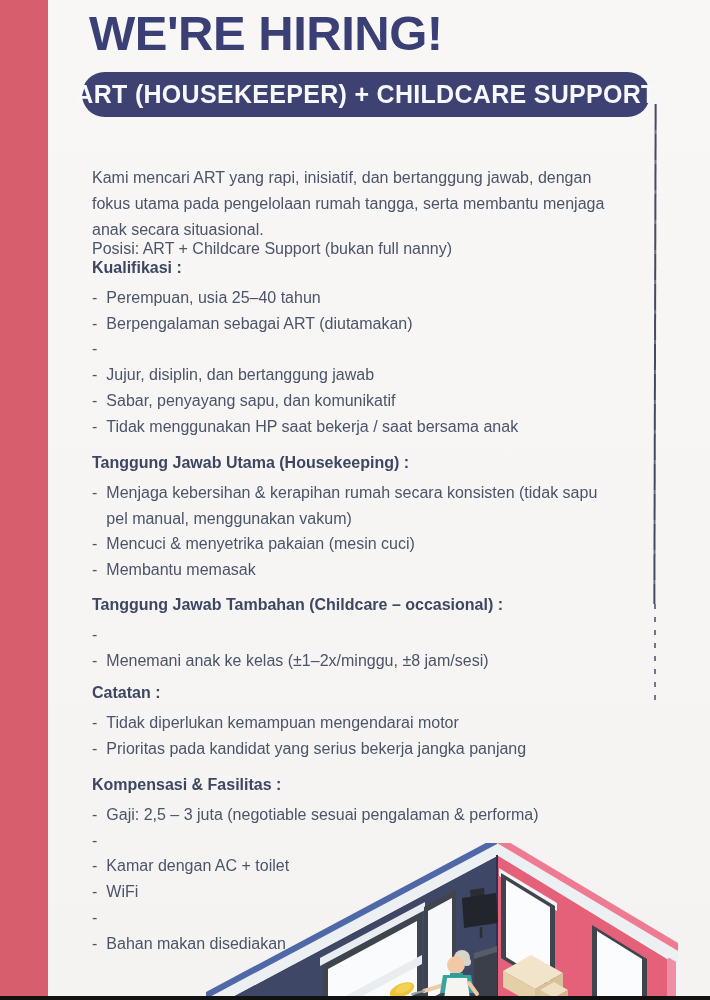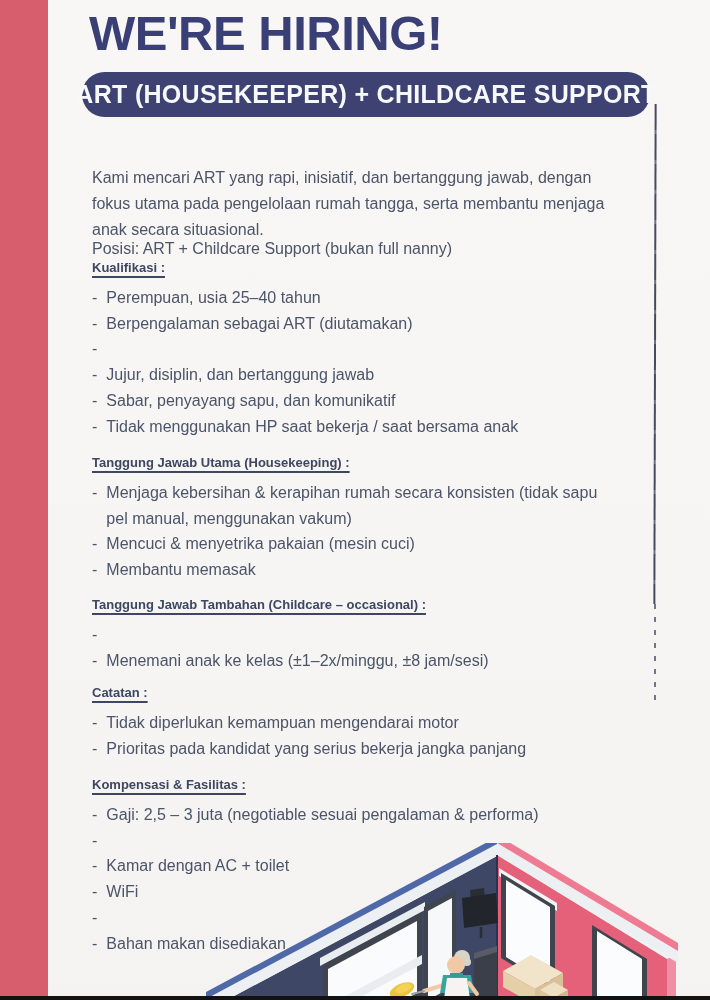--- a/index.html
+++ b/index.html
@@ -19,22 +19,22 @@
   .pill{
     position:absolute;left:82px;top:72px;width:568px;height:45px;border-radius:23px;
     background:#3d4273;display:flex;align-items:center;justify-content:center;
     color:#f7f8fa;font-weight:bold;font-size:25px;letter-spacing:0.3px;white-space:nowrap;
   }
   .intro{position:absolute;left:92px;top:149px;width:524px;font-size:16px;line-height:25.8px;}
   .position-line{position:absolute;left:92px;top:224px;width:540px;font-size:16px;}
 
   .sec{position:absolute;left:92px;width:524px;}
   .sec h2{
-    margin:0 0 6px 0;font-size:13px;line-height:22px;font-weight:bold;color:#3d4762;
-    text-decoration:underline;text-underline-offset:4px;text-decoration-thickness:1.5px;
+    margin:0 0 6px 0;font-size:16px;line-height:22px;font-weight:bold;color:#3d4762;
+    text-underline-offset:4px;text-decoration-thickness:1.5px;
   }
   .sec ul{list-style:none;margin:0;padding:0;}
   .sec li{display:flex;gap:9px;font-size:16px;line-height:25.7px;}
   .sec .dash{flex:0 0 auto;}
 
   .location{position:absolute;left:92px;top:976px;font-size:17px;color:#3d4762;}
   .location .lbl{font-weight:bold;}
 
   .scan-line-top{
     position:absolute;left:654px;top:104px;width:2px;height:500px;opacity:.88;

